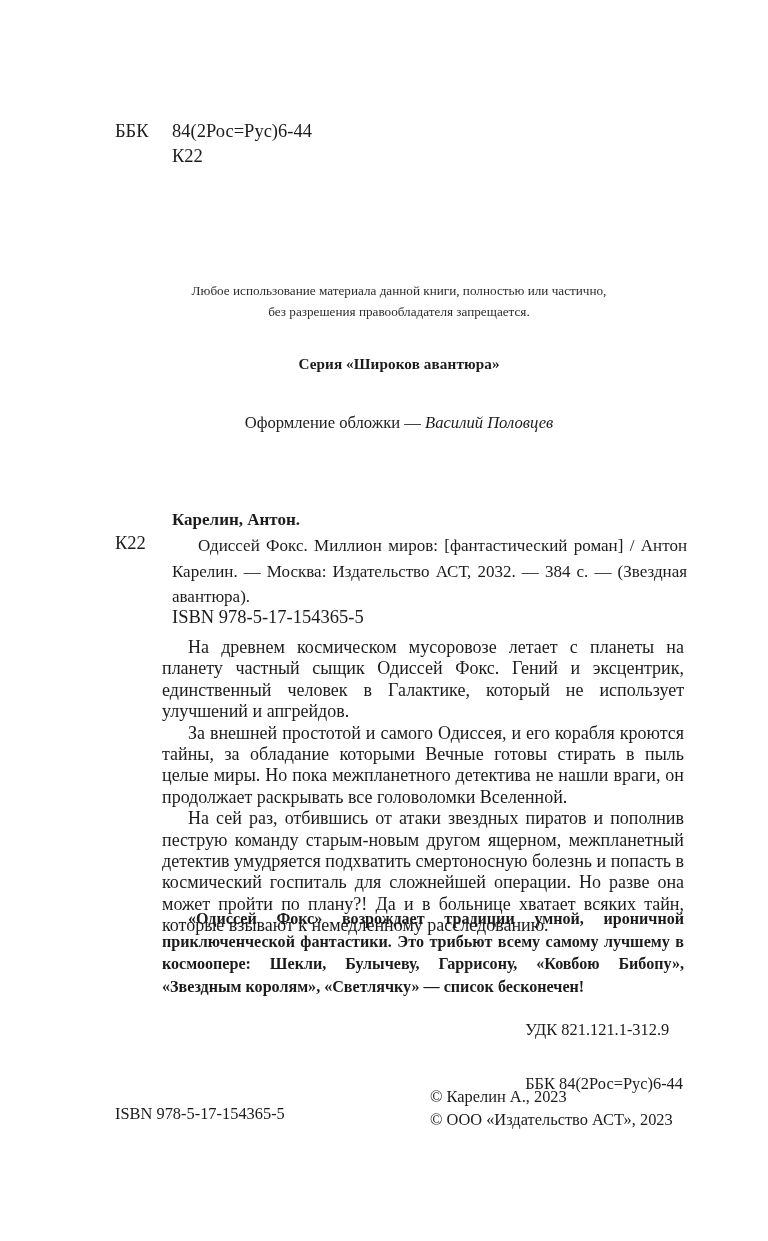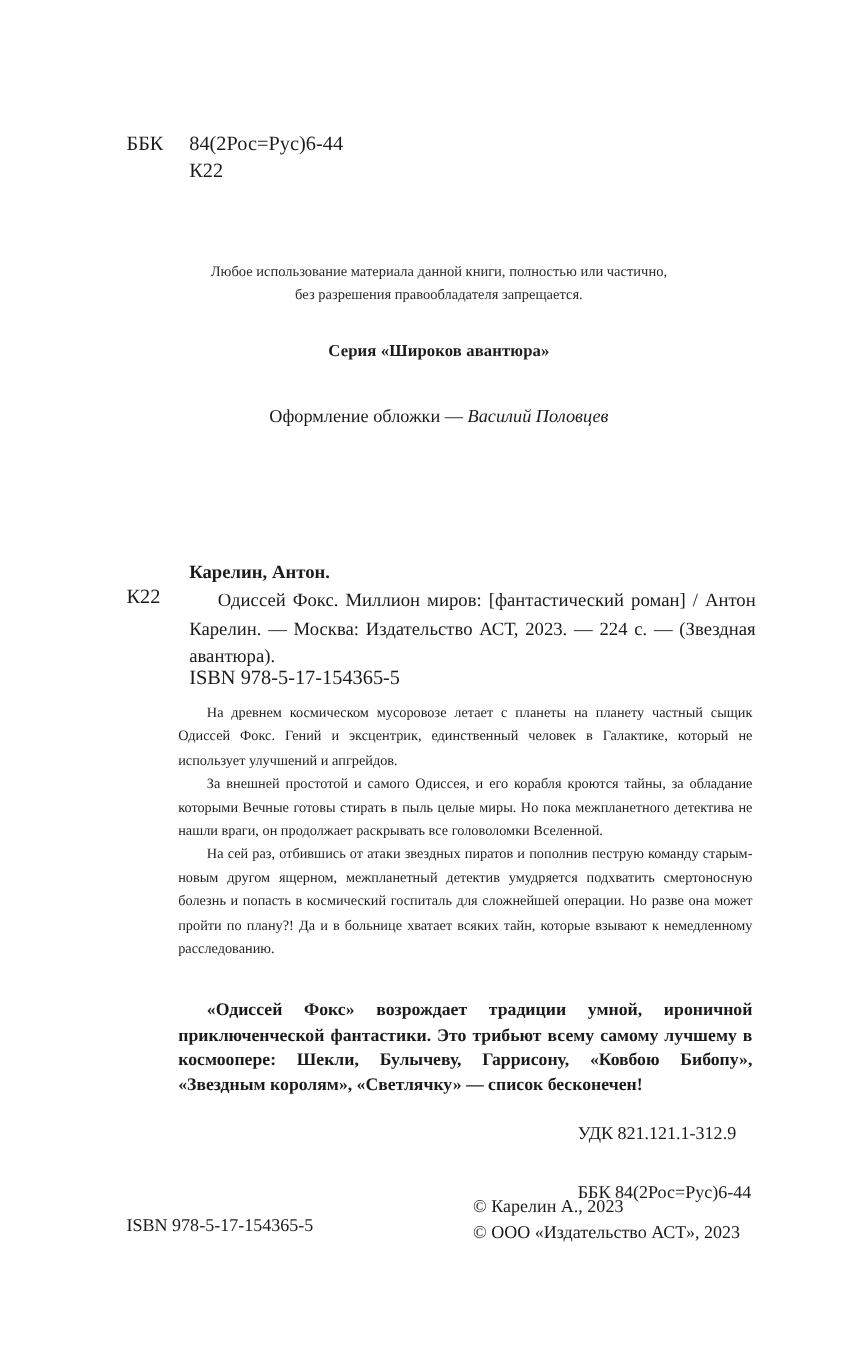--- a/index.html
+++ b/index.html
@@ -17,21 +17,21 @@
     overflow: hidden;
     -webkit-font-smoothing: antialiased;
   }
 
   .page {
     position: absolute;
     inset: 0;
   }
 
   
-  .centered { text-align: center; }
+  .centered { text-align: center; margin-top: 44px; }
   .italic   { font-style: italic; }
   .nowrap   { white-space: nowrap; margin-top: 31px; }
 
   
   .class-block {
     position: absolute;
     left: 115px;
     top: 119px;
     font-size: 18.5px;
     line-height: 25px;
@@ -114,21 +114,21 @@
     top: 607px;
     font-size: 18.5px;
   }
 
   
   .annotation {
     position: absolute;
     left: 162px;
     top: 637px;
     width: 522px;
-    font-size: 13px;
+    font-size: 18px;
     line-height: 21.4px;
   }
   .annotation p {
     margin: 0;
     text-indent: 26px;
     text-align: justify;
     text-align-last: left;
   }
   .blurb {
     position: absolute;
@@ -193,21 +193,21 @@
   <div class="series-line centered">Серия «Широков авантюра»</div>
 
   <div class="credits centered">
     <div><span>Оформление обложки — </span><span class="italic">Василий Половцев</span></div>
   </div>
 
   <div class="bib-wrap">
     <div class="bib-mark">К22</div>
     <div class="bib-body">
       <div class="bib-author">Карелин, Антон.</div>
-      <div class="bib-desc">Одиссей Фокс. Миллион миров: [фантастический роман] / Антон Карелин. — Москва: Издательство АСТ, 2023. — 224 с. — (Звездная авантюра).</div>
+      <div class="bib-desc">Одиссей Фокс. Миллион миров: [фантастический роман] / Антон Карелин. — Москва: Издательство АСТ, 2032. — 384 с. — (Звездная авантюра).</div>
     </div>
   </div>
 
   <div class="isbn-inline">ISBN 978-5-17-154365-5</div>
 
   <div class="annotation">
     <p>На древнем космическом мусоровозе летает с планеты на планету частный сыщик Одиссей Фокс. Гений и эксцентрик, единственный человек в Галактике, который не использует улучшений и апгрейдов.</p>
     <p>За внешней простотой и самого Одиссея, и его корабля кроются тайны, за обладание которыми Вечные готовы стирать в пыль целые миры. Но пока межпланетного детектива не нашли враги, он продолжает раскрывать все головоломки Вселенной.</p>
     <p>На сей раз, отбившись от атаки звездных пиратов и пополнив пеструю команду старым-новым другом ящерном, межпланетный детектив умудряется подхватить смертоносную болезнь и попасть в космический госпиталь для сложнейшей операции. Но разве она может пройти по плану?! Да и в больнице хватает всяких тайн, которые взывают к немедленному расследованию.</p>
   </div>

